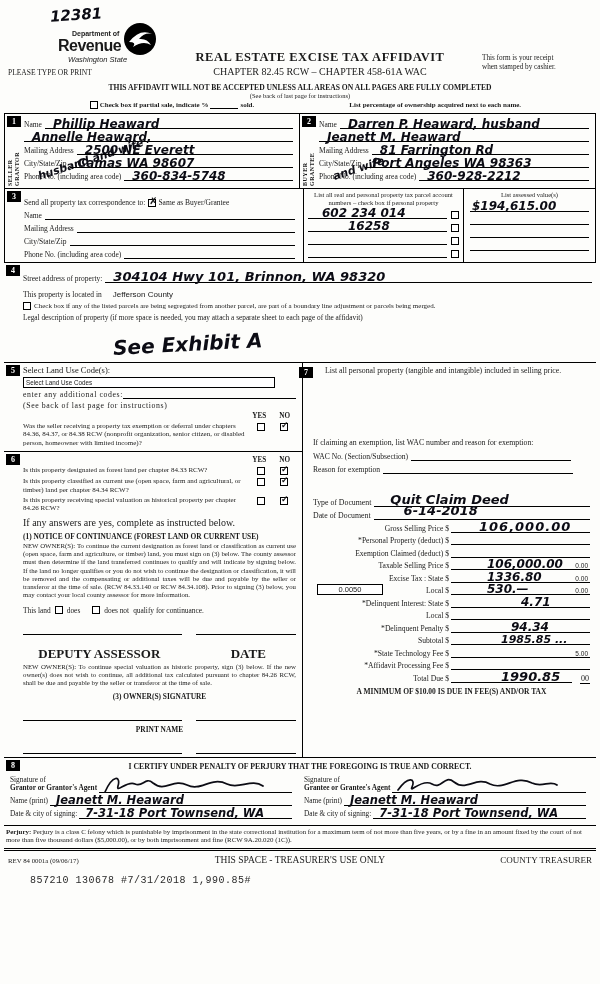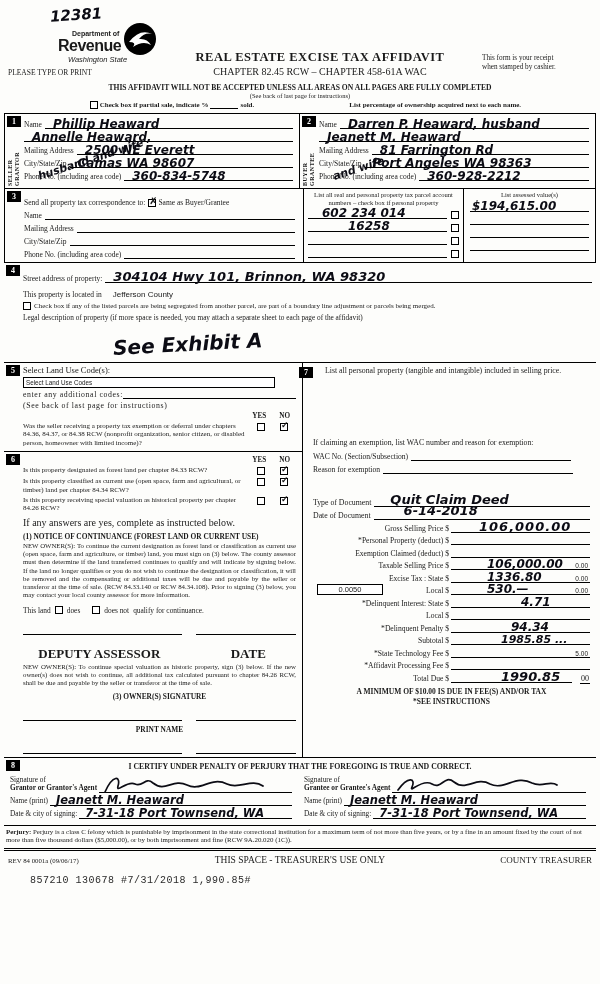--- a/index.html
+++ b/index.html
@@ -540,21 +540,20 @@
         </div>
       <div class="feerow">
           <span class="feelabel">Total Due  $</span>
         <span class="feeline" style="margin-right:18px;">
             <span class="hw feeval" style="left:50px; font-size:13px;">1990.85</span>
             <span class="cents" style="right:-18px;">00</span>
           </span>
         </div>
 
       <div class="minimum">A MINIMUM OF $10.00 IS DUE IN FEE(S) AND/OR TAX</div>
-      <div class="minimum" style="margin-top:1px;">*SEE INSTRUCTIONS</div>
     </div>
   </div>
 
   <div class="sec8">
     <div class="numbox">8</div>
     <div class="certify">I CERTIFY UNDER PENALTY OF PERJURY THAT THE FOREGOING IS TRUE AND CORRECT.</div>
     <div class="sig8">
       <div class="sig8col">
         <div class="sig8row" style="min-height:20px;">
           <span class="sig8lbl">

